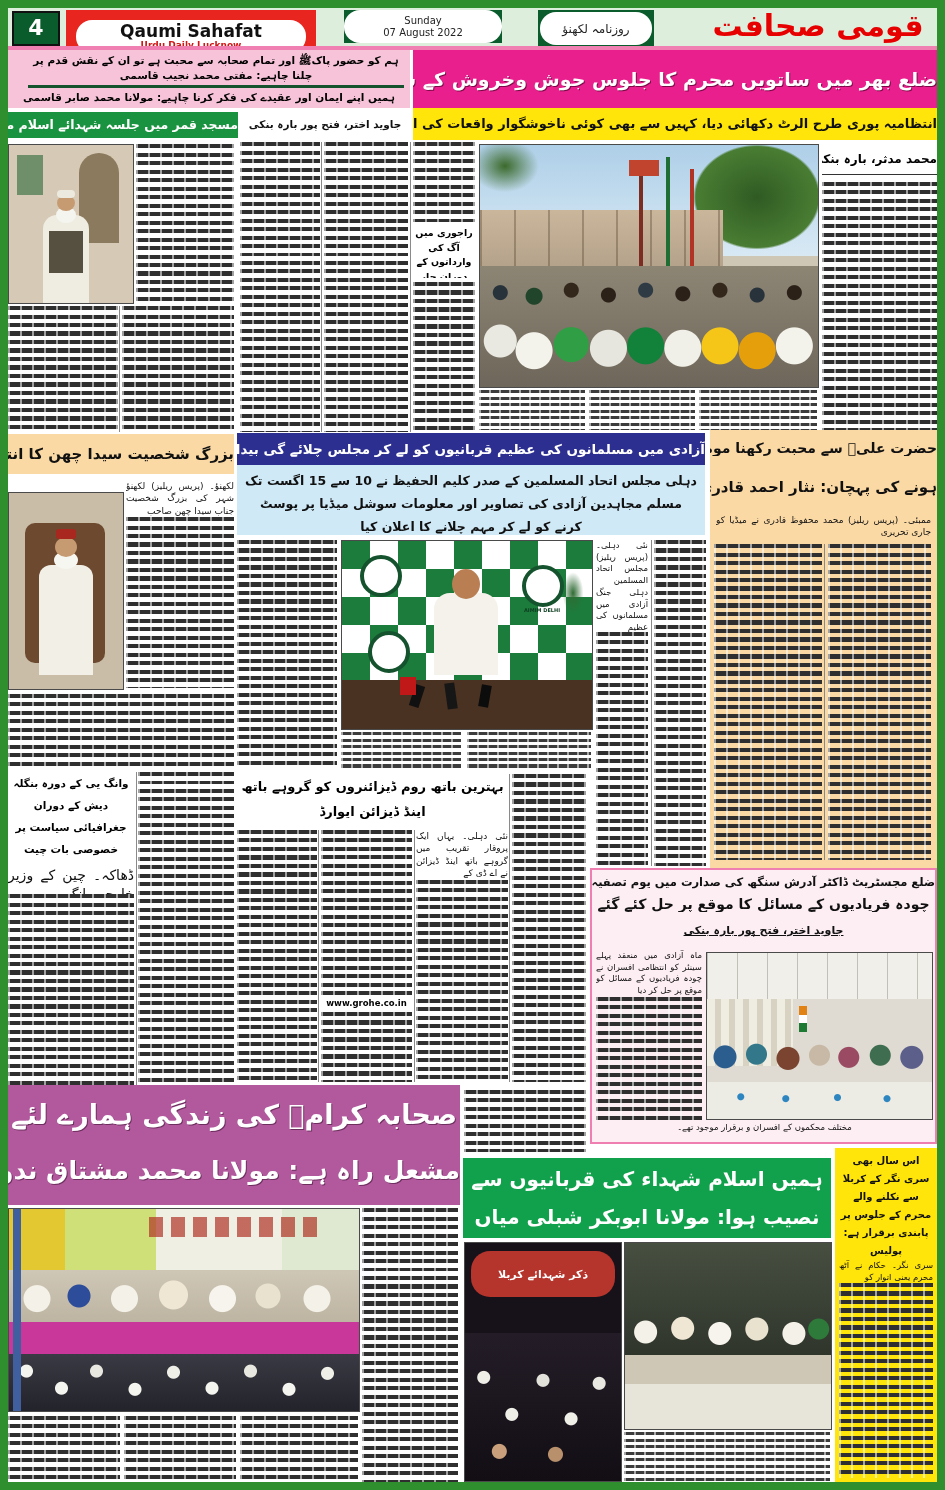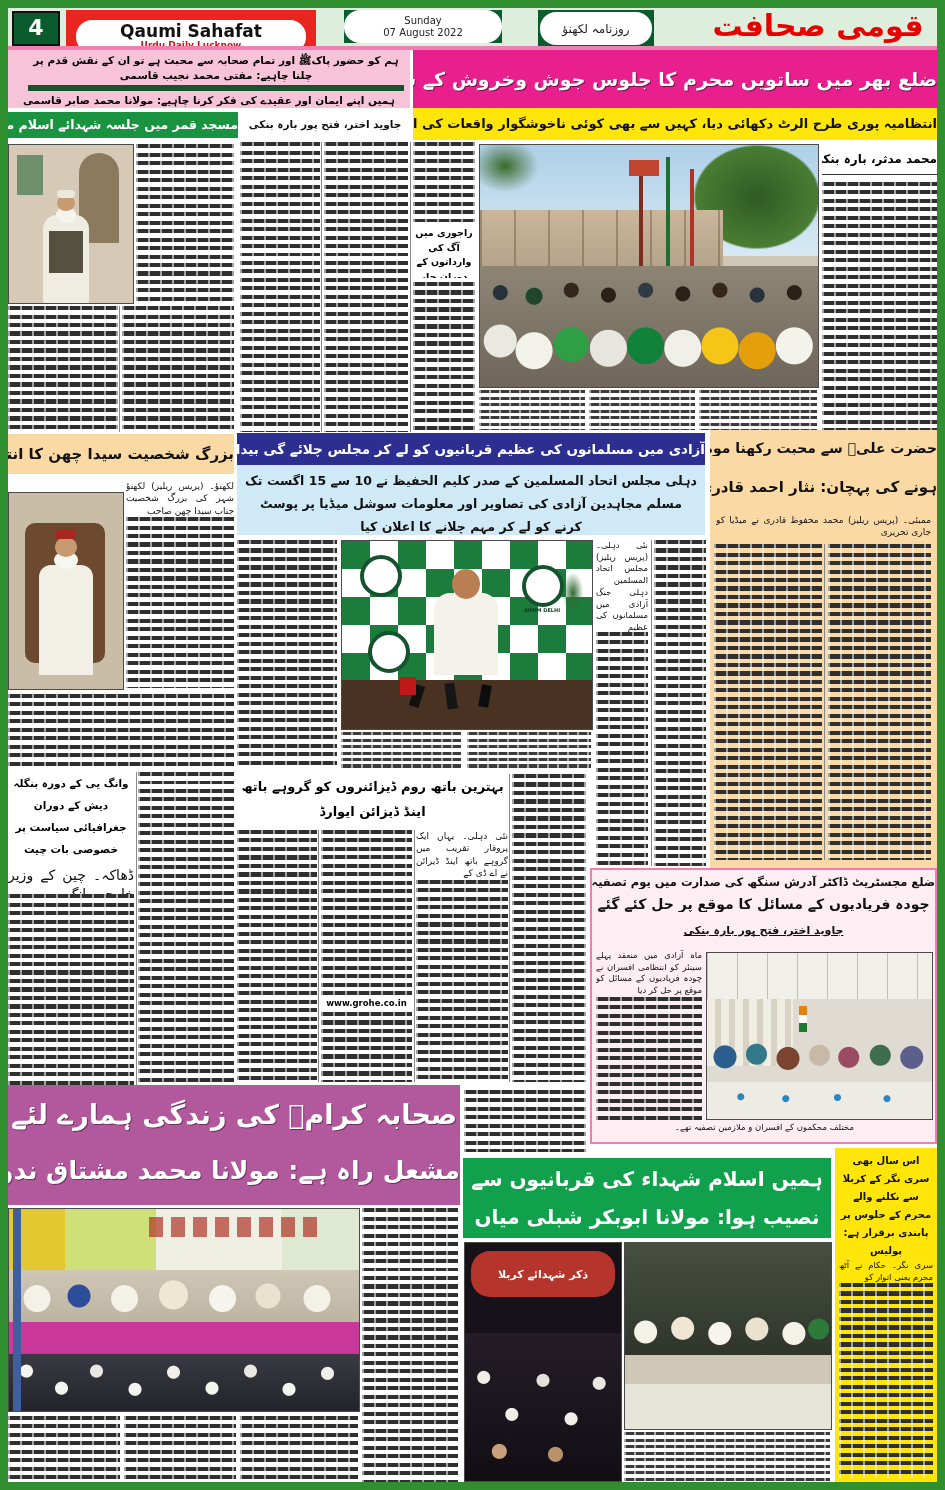--- a/index.html
+++ b/index.html
@@ -55,21 +55,21 @@
     <div class="pill">
       <div class="ur" style="font-size:12px;color:#222;">روزنامہ لکھنؤ</div>
     </div>
   </div>
 
   <div class="a ur c nw" style="left:700px;top:6px;width:236px;height:40px;color:#e60000;font-size:30px;font-weight:bold;line-height:40px;">قومی صحافت</div>
 
   <div class="a" style="left:8px;top:46px;width:929px;height:4px;background:#f07fb2;"></div>
 
   <div class="a ur" style="left:8px;top:50px;width:402px;height:58px;background:#f7c3d8;padding:3px 6px;box-sizing:border-box;">
-    <div class="b c clip" style="font-size:10.5px;line-height:1.45;height:32px;border-bottom:6px solid #14532d;margin-left:14px;">ہم کو حضور پاکﷺ اور تمام صحابہ سے محبت ہے تو ان کے نقش قدم پر چلنا چاہیے: مفتی محمد نجیب قاسمی</div>
+    <div class="b c clip" style="font-size:10.5px;line-height:1.45;height:32px;border-bottom:3px solid #14532d;margin-left:14px;">ہم کو حضور پاکﷺ اور تمام صحابہ سے محبت ہے تو ان کے نقش قدم پر چلنا چاہیے: مفتی محمد نجیب قاسمی</div>
     <div class="b c nw" style="font-size:10.5px;line-height:18px;">ہمیں اپنے ایمان اور عقیدے کی فکر کرنا چاہیے: مولانا محمد صابر قاسمی</div>
   </div>
 
   <div class="a" style="left:413px;top:50px;width:524px;height:58px;background:#ea1f8e;">
     <div class="ur b c nw" style="color:#fff;font-size:19px;line-height:58px;text-shadow:1px 1px 0 #7a0a47;">ضلع بھر میں ساتویں محرم کا جلوس جوش وخروش کے ساتھ برآمد ہوا</div>
   </div>
 
   <div class="a ur b c nw" style="left:242px;top:110px;width:166px;height:28px;font-size:10.5px;line-height:28px;color:#111;">جاوید اختر، فتح پور بارہ بنکی</div>
 
   <div class="a" style="left:413px;top:108px;width:524px;height:32px;background:#ffe50a;">
@@ -238,21 +238,21 @@
         background-image:
           radial-gradient(circle at 8% 45%, #2c5d8f 0 11px, rgba(0,0,0,0) 12px),
           radial-gradient(circle at 22% 40%, #32788a 0 10px, rgba(0,0,0,0) 11px),
           radial-gradient(circle at 36% 48%, #7a4430 0 11px, rgba(0,0,0,0) 12px),
           radial-gradient(circle at 50% 42%, #c7b9a5 0 10px, rgba(0,0,0,0) 11px),
           radial-gradient(circle at 63% 46%, #9a4a62 0 10px, rgba(0,0,0,0) 11px),
           radial-gradient(circle at 77% 42%, #3f6d4f 0 10px, rgba(0,0,0,0) 11px),
           radial-gradient(circle at 91% 46%, #5b5f8a 0 11px, rgba(0,0,0,0) 12px);"></div>
       <div class="ph" style="left:0;bottom:0;width:100%;height:22%;background:#ecebe4;background-image:radial-gradient(circle at 15% 40%, #2e86c1 0 3px, rgba(0,0,0,0) 4px),radial-gradient(circle at 35% 45%, #2e86c1 0 3px, rgba(0,0,0,0) 4px),radial-gradient(circle at 58% 42%, #2e86c1 0 3px, rgba(0,0,0,0) 4px),radial-gradient(circle at 80% 45%, #2e86c1 0 3px, rgba(0,0,0,0) 4px);"></div>
     </div>
-    <div class="ur c nw" style="position:absolute;left:4px;top:252px;width:337px;font-size:8.5px;color:#111;">مختلف محکموں کے افسران و ملازمین تصفیہ تھے۔</div>
+    <div class="ur c nw" style="position:absolute;left:4px;top:252px;width:337px;font-size:8.5px;color:#111;">مختلف محکموں کے افسران و برقرار موجود تھے۔</div>
   </div>
 
   <div class="a sim" style="left:464px;top:1090px;width:122px;height:62px;"></div>
 
   <div class="a" style="left:8px;top:1085px;width:452px;height:120px;background:#b2599e;">
     <div class="ur b c nw" style="color:#fff;font-size:27px;line-height:60px;text-shadow:1px 1px 0 #6d2f5e;">صحابہ کرامؓ کی زندگی ہمارے لئے</div>
     <div class="ur b c nw" style="color:#fff;font-size:25px;line-height:52px;text-shadow:1px 1px 0 #6d2f5e;">مشعل راہ ہے: مولانا محمد مشتاق ندوی</div>
   </div>
 
   <div class="photo" style="left:8px;top:1208px;width:350px;height:202px;">

